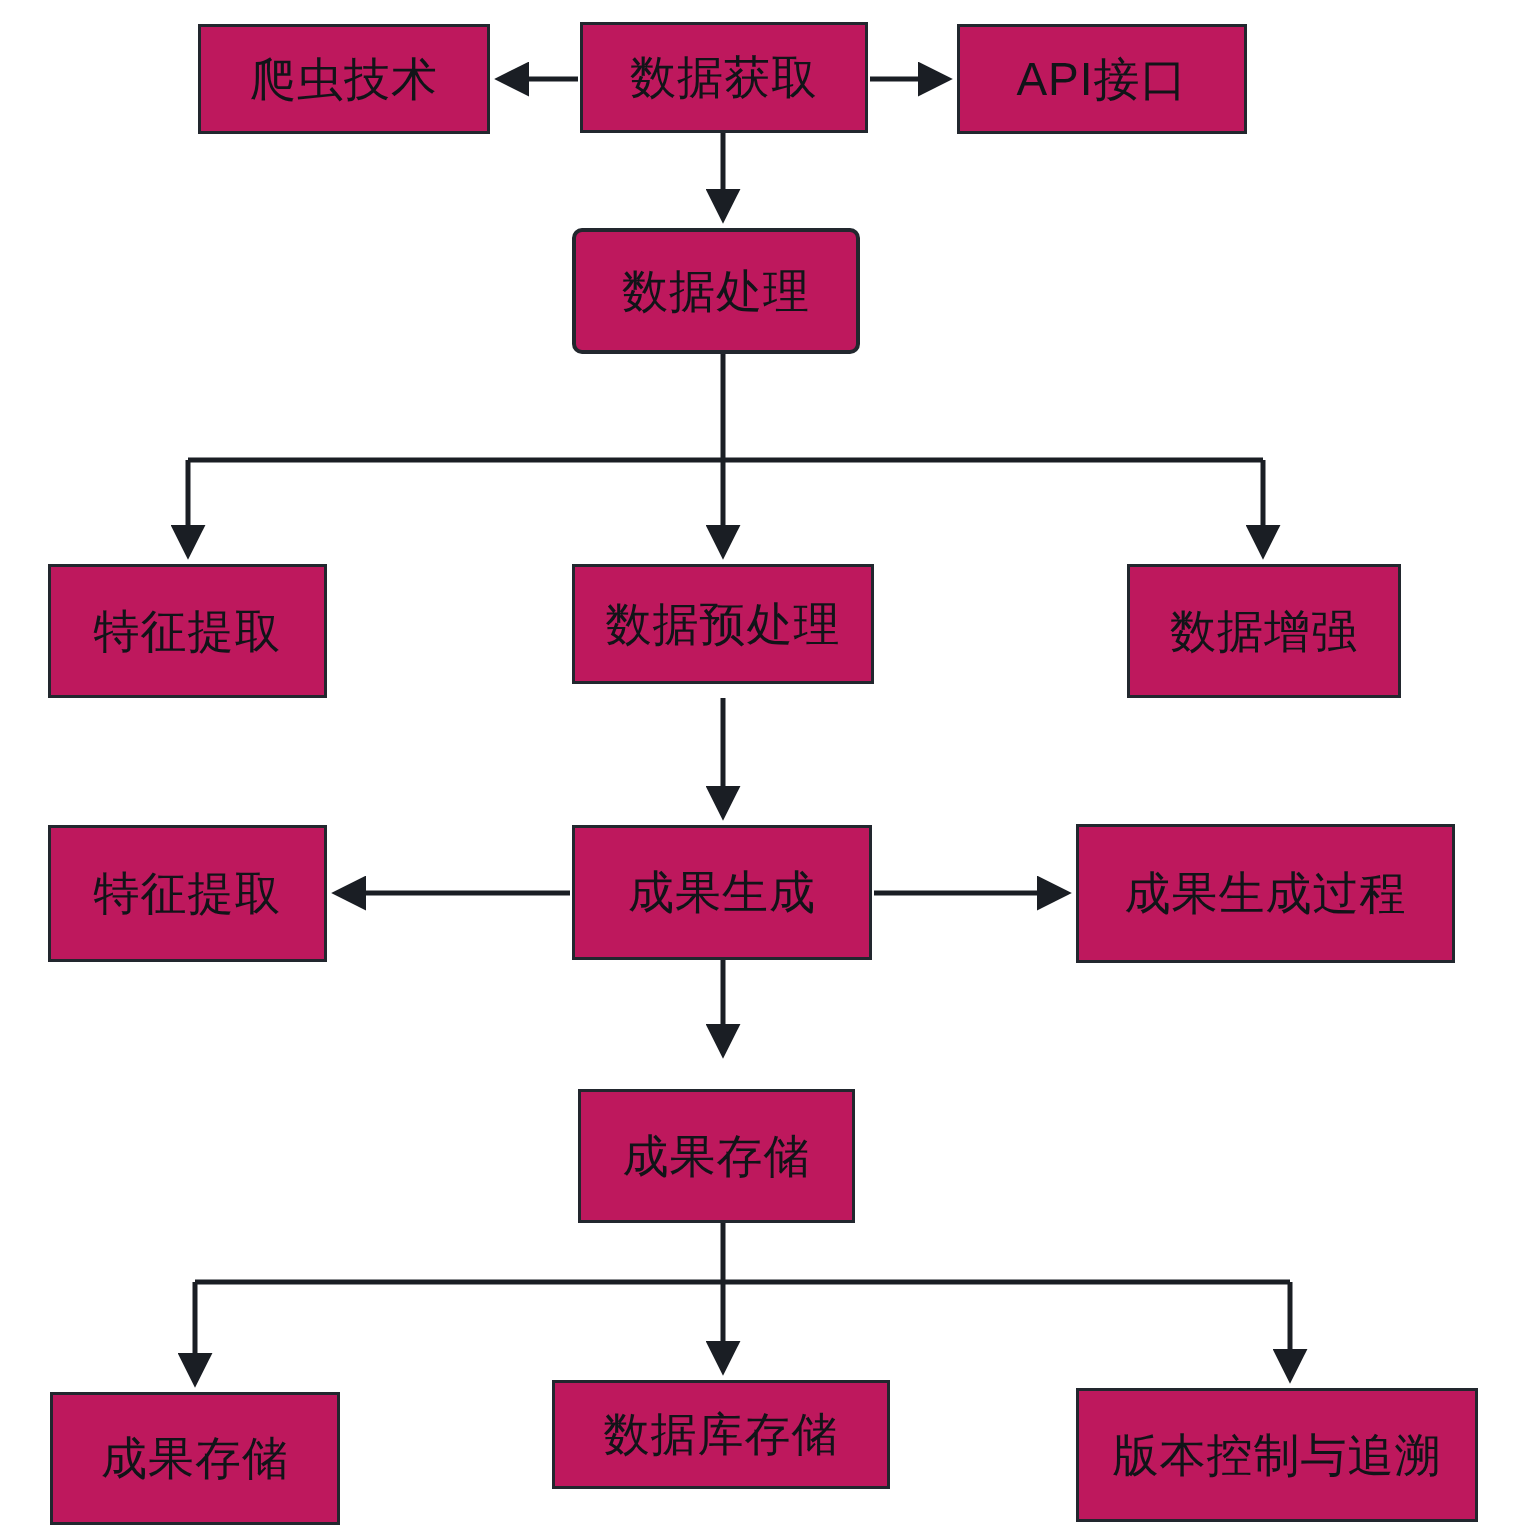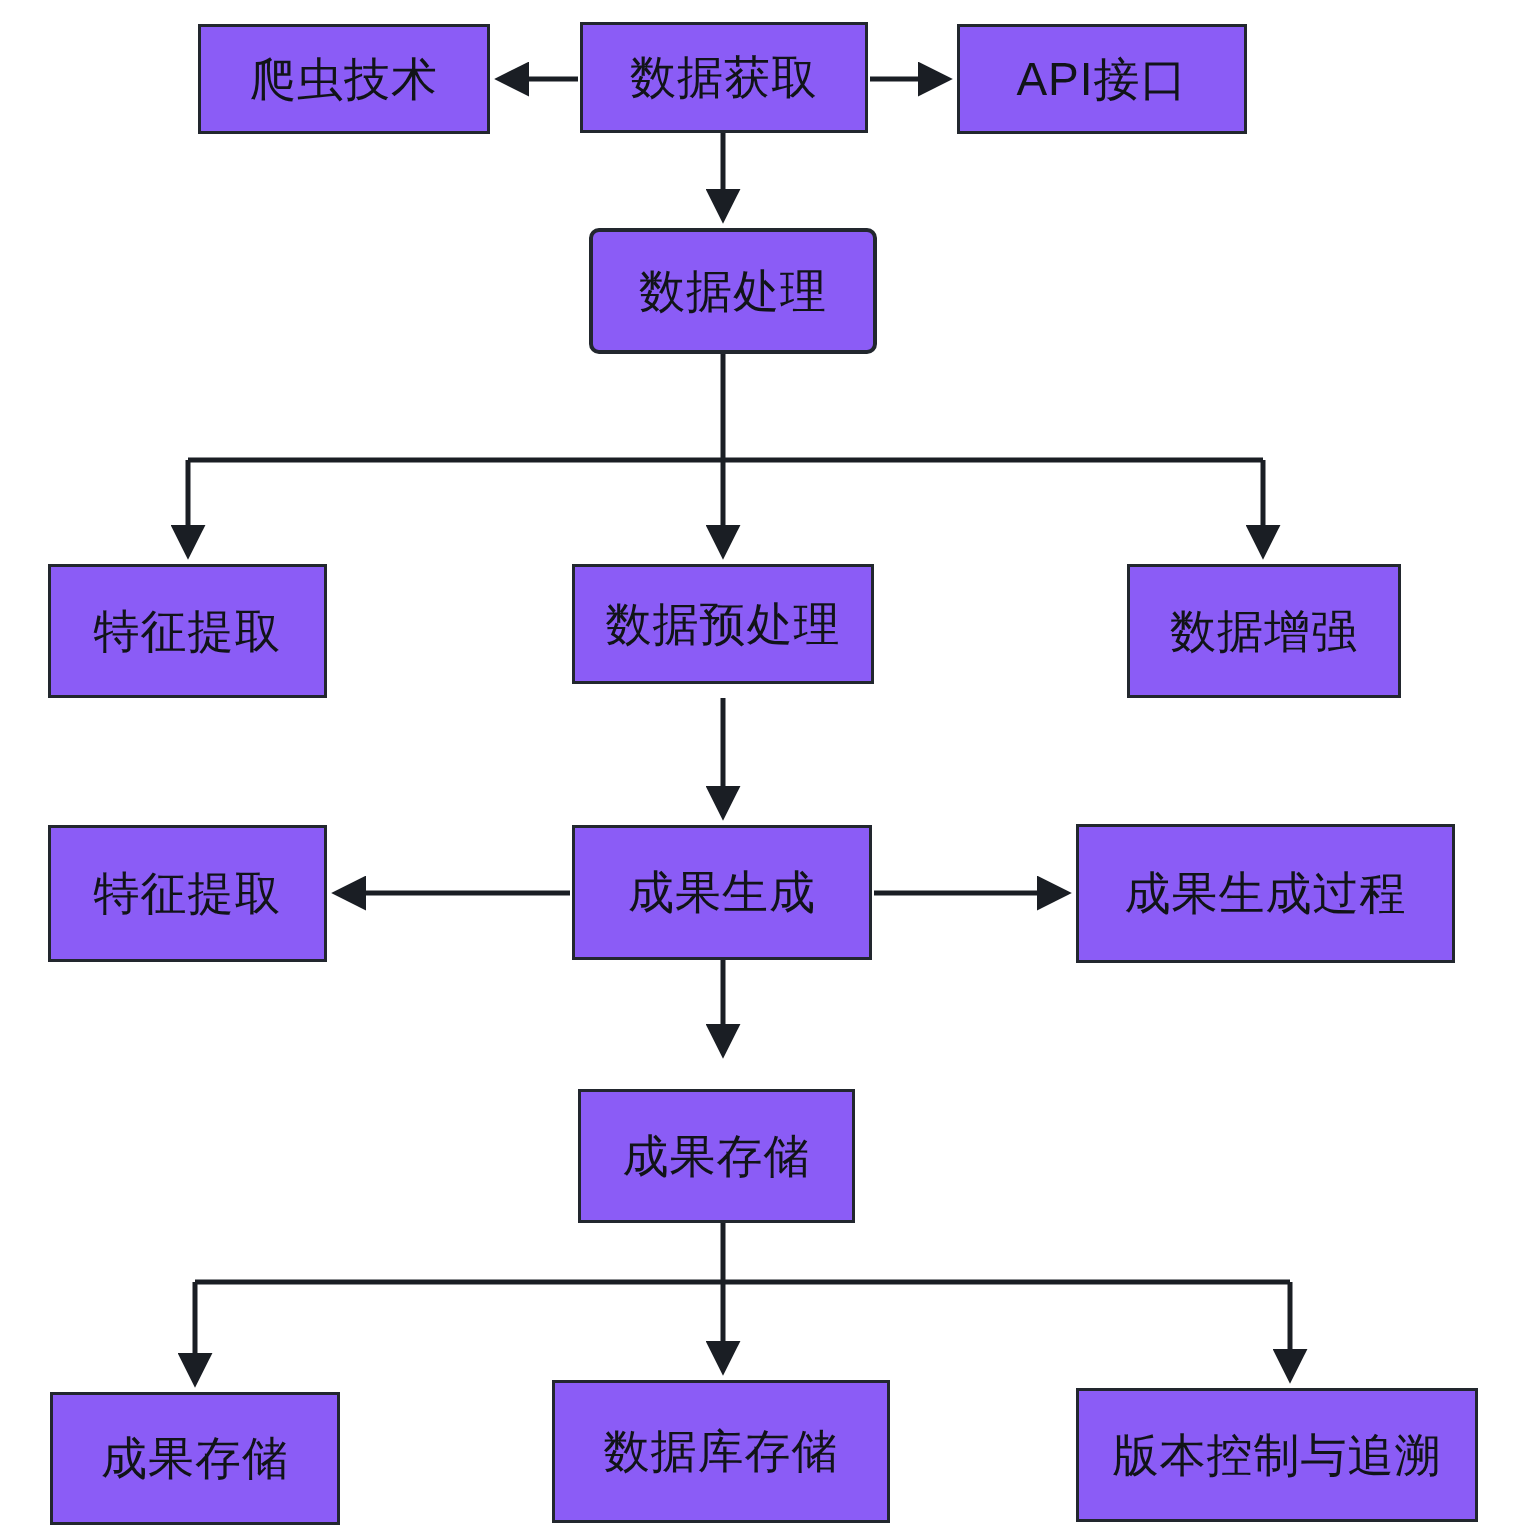--- a/index.html
+++ b/index.html
@@ -11,21 +11,21 @@
     position: relative;
     width: 1535px;
     height: 1540px;
     background: #ffffff;
     font-family: "Liberation Sans", "DejaVu Sans", sans-serif;
     overflow: hidden;
   }
   .node {
     position: absolute;
     box-sizing: border-box;
-    background: #8b5cf6;
+    background: #be185d;
     border: 3px solid #22272e;
     display: flex;
     align-items: center;
     justify-content: center;
     text-align: center;
   }
   .node.rounded {
     border-radius: 10px;
     border-width: 4px;
   }
@@ -90,21 +90,21 @@
   </div>
 
   <div class="node" style="left:580px; top:22px; width:288px; height:111px;">
     <span class="label">数据获取</span>
   </div>
 
   <div class="node" style="left:957px; top:24px; width:290px; height:110px;">
     <span class="label">API接口</span>
   </div>
 
-  <div class="node rounded" style="left:589px; top:228px; width:288px; height:126px;">
+  <div class="node rounded" style="left:572px; top:228px; width:288px; height:126px;">
     <span class="label">数据处理</span>
   </div>
 
   <div class="node" style="left:48px; top:564px; width:279px; height:134px;">
     <span class="label">特征提取</span>
   </div>
 
   <div class="node" style="left:572px; top:564px; width:302px; height:120px;">
     <span class="label">数据预处理</span>
   </div>
@@ -126,21 +126,21 @@
   </div>
 
   <div class="node" style="left:578px; top:1089px; width:277px; height:134px;">
     <span class="label">成果存储</span>
   </div>
 
   <div class="node" style="left:50px; top:1392px; width:290px; height:133px;">
     <span class="label">成果存储</span>
   </div>
 
-  <div class="node" style="left:552px; top:1380px; width:338px; height:143px;">
+  <div class="node" style="left:552px; top:1380px; width:338px; height:109px;">
     <span class="label">数据库存储</span>
   </div>
 
   <div class="node" style="left:1076px; top:1388px; width:402px; height:134px;">
     <span class="label">版本控制与追溯</span>
   </div>
 
 </div>
 
 </body></html>

